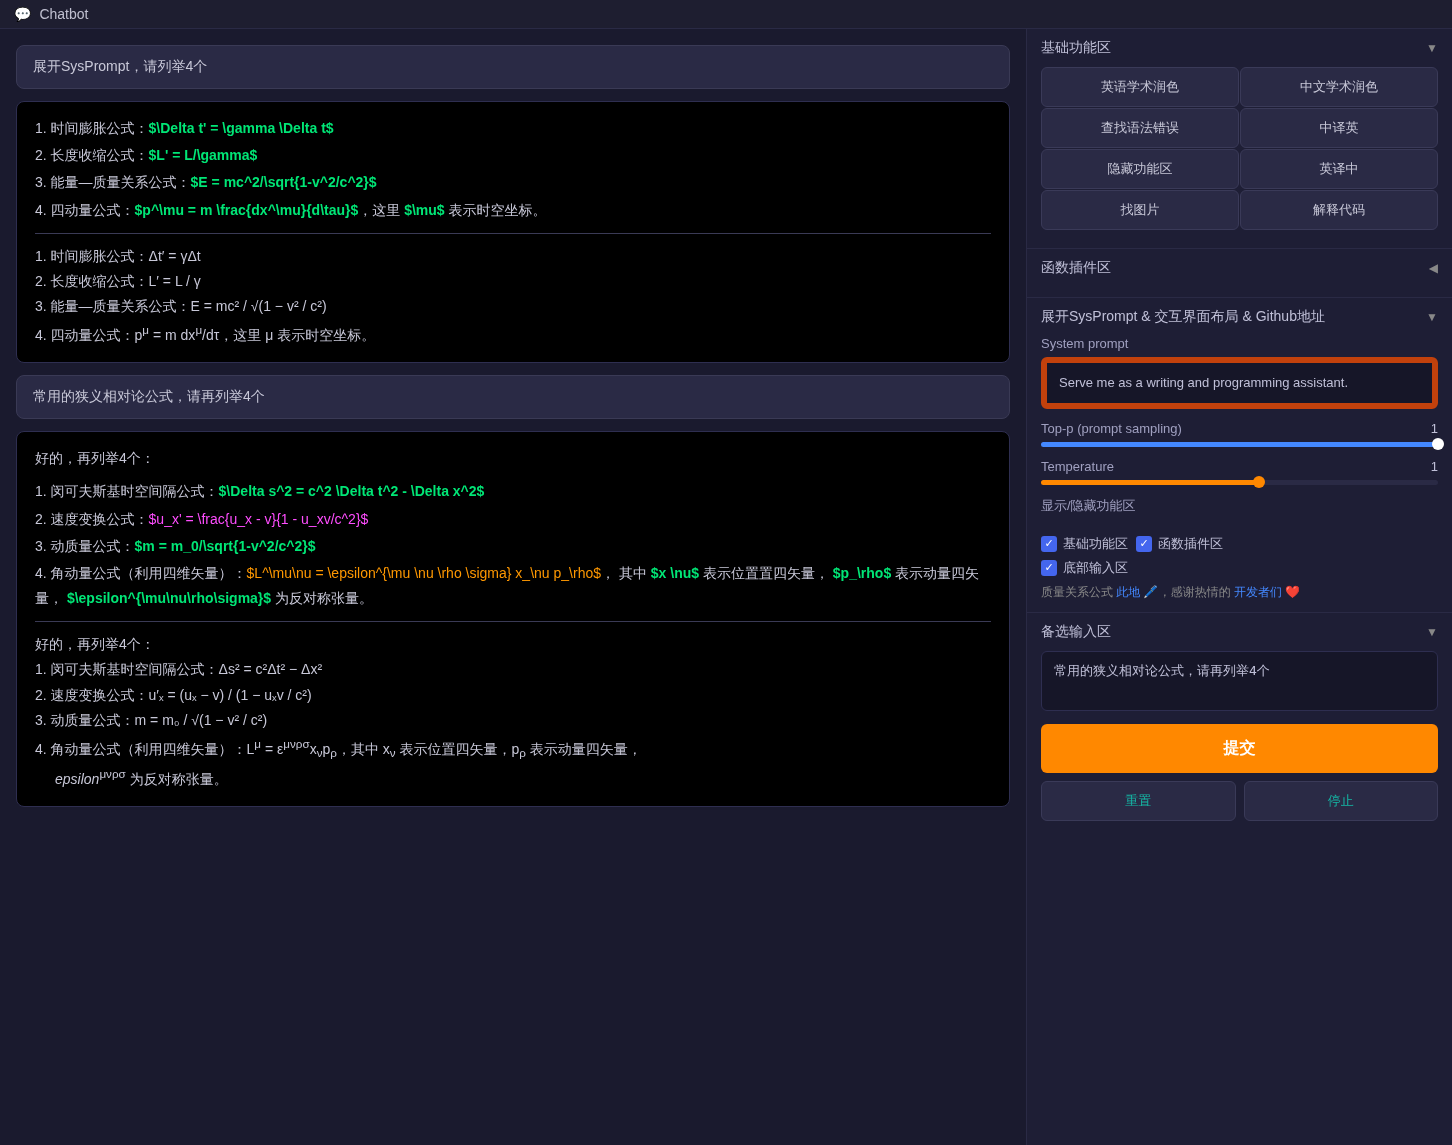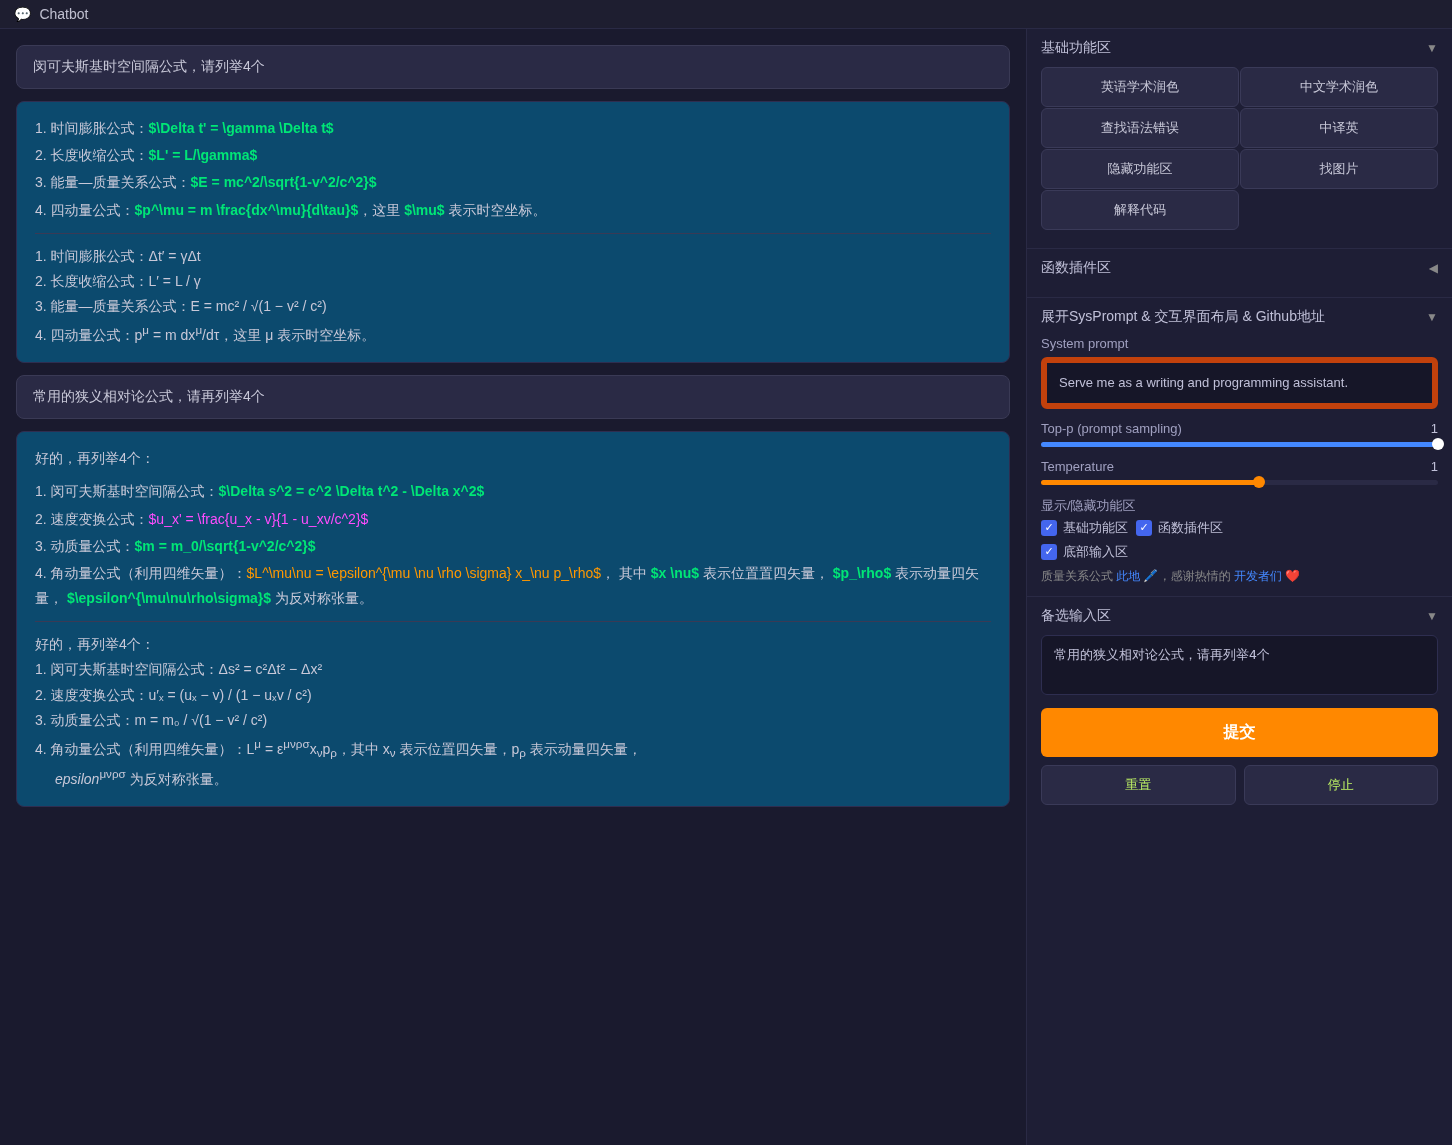--- a/index.html
+++ b/index.html
@@ -50,21 +50,21 @@
       background: #2a2a45;
       border: 1px solid #3a3a55;
       border-radius: 8px;
       padding: 12px 16px;
       color: #c8c8d8;
       font-size: 14px;
       max-width: 100%;
     }
 
     .assistant-bubble {
-      background: #0c4a6e;
+      background: #000000;
       border: 1px solid #2e2e50;
       border-radius: 8px;
       padding: 14px 18px;
       color: #c8c8d8;
       font-size: 14px;
       line-height: 1.8;
     }
 
     .formula-green { color: #00e676; font-weight: bold; }
     .formula-pink { color: #ff4dff; }
@@ -165,21 +165,21 @@
       width: 12px;
       height: 12px;
       border-radius: 50%;
       background: #fff;
       position: absolute;
       top: -4px;
       transform: translateX(-50%);
       cursor: pointer;
     }
 
-    .show-hide-label { font-size: 13px; color: #a0a0c0; margin-bottom: 4px; }
+    .show-hide-label { font-size: 13px; color: #a0a0c0; margin-bottom: 20px; }
     .checkbox-row { display: flex; align-items: center; gap: 8px; margin-bottom: 6px; }
     .checkbox-item {
       display: flex;
       align-items: center;
       gap: 6px;
       font-size: 13px;
       color: #c0c0d8;
     }
     .checkbox-box {
       width: 16px;
@@ -232,21 +232,21 @@
 
     .bottom-btns {
       display: grid;
       grid-template-columns: 1fr 1fr;
       gap: 8px;
     }
     .bottom-btn {
       background: #2a2a45;
       border: 1px solid #3a3a58;
       border-radius: 6px;
-      color: #bef264;
+      color: #14b8a6;
       font-size: 13px;
       padding: 10px 8px;
       cursor: pointer;
       text-align: center;
     }
 
     .formula-line { margin-bottom: 2px; }
     .rendered-section { margin-top: 8px; }
   </style>
 </head>
@@ -255,21 +255,21 @@
 <div class="topbar">
   <span class="topbar-icon">💬</span>
   <span class="topbar-title">Chatbot</span>
 </div>
 
 <div class="main-layout">
 
   <div class="chat-area">
 
     <div class="user-bubble">
-      <span>闵可夫斯基时空间隔公式，请列举4个</span>
+      <span>展开SysPrompt，请列举4个</span>
     </div>
 
     <div class="assistant-bubble">
       <div class="formula-line">
         1. 时间膨胀公式：<span class="formula-green">$\Delta t' = \gamma \Delta t$</span>
       </div>
       <div class="formula-line">
         2. 长度收缩公式：<span class="formula-green">$L' = L/\gamma$</span>
       </div>
       <div class="formula-line">
@@ -330,20 +330,21 @@
       <div class="section-header">
         <span>基础功能区</span>
         <span class="section-header-arrow">▼</span>
       </div>
       <div class="btn-grid-2">
         <button class="func-btn">英语学术润色</button>
         <button class="func-btn">中文学术润色</button>
         <button class="func-btn">查找语法错误</button>
         <button class="func-btn">中译英</button>
         <button class="func-btn">隐藏功能区</button>
+        <button class="func-btn">英译中</button>
         <button class="func-btn">找图片</button>
         <button class="func-btn">解释代码</button>
       </div>
     </div>
 
     <div class="sidebar-section">
       <div class="section-header">
         <span>函数插件区</span>
         <span class="section-header-arrow">◀</span>
       </div>

